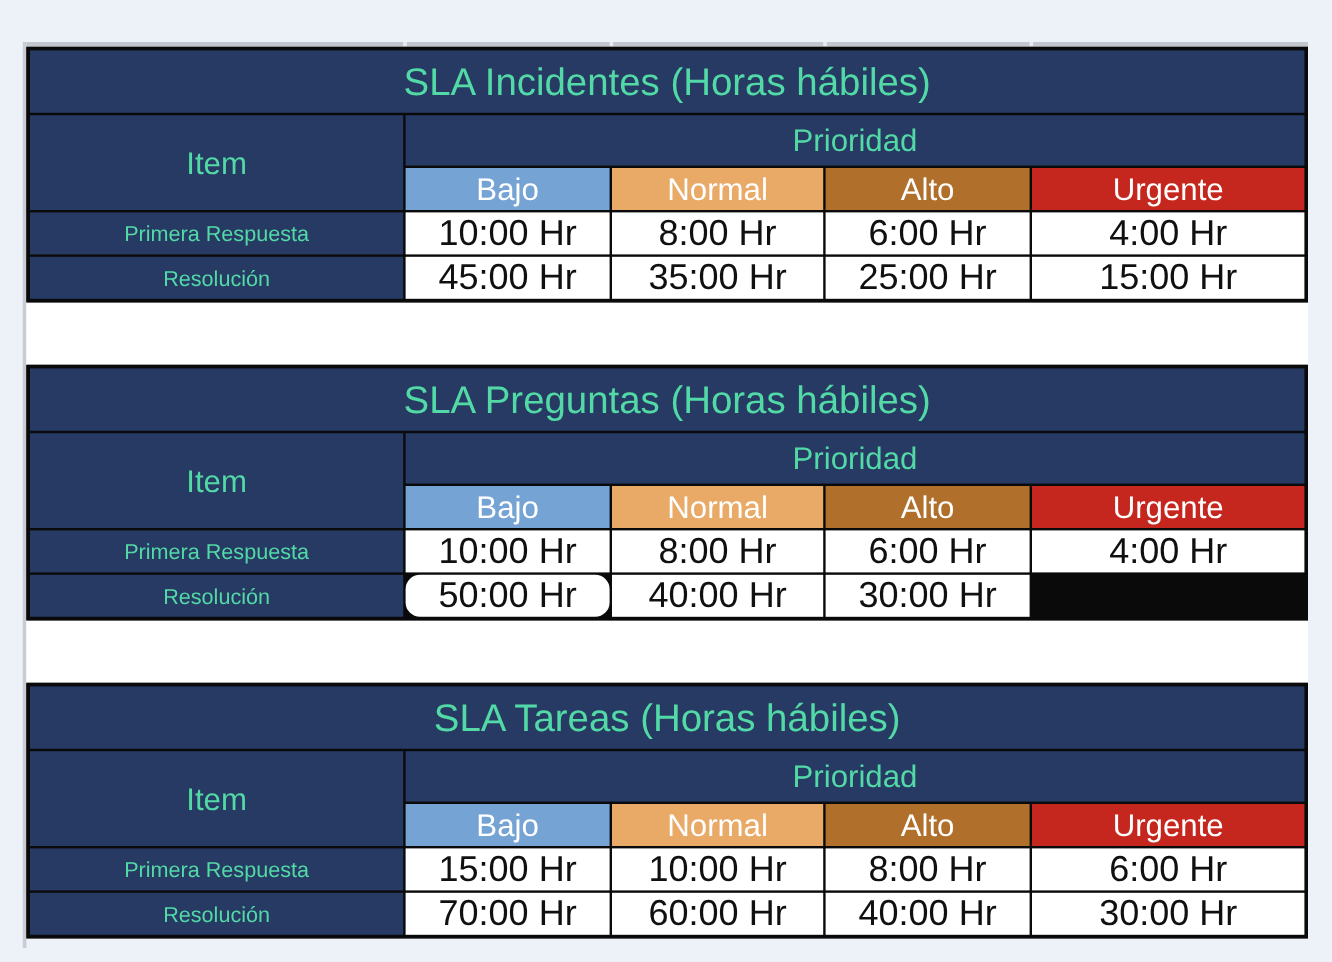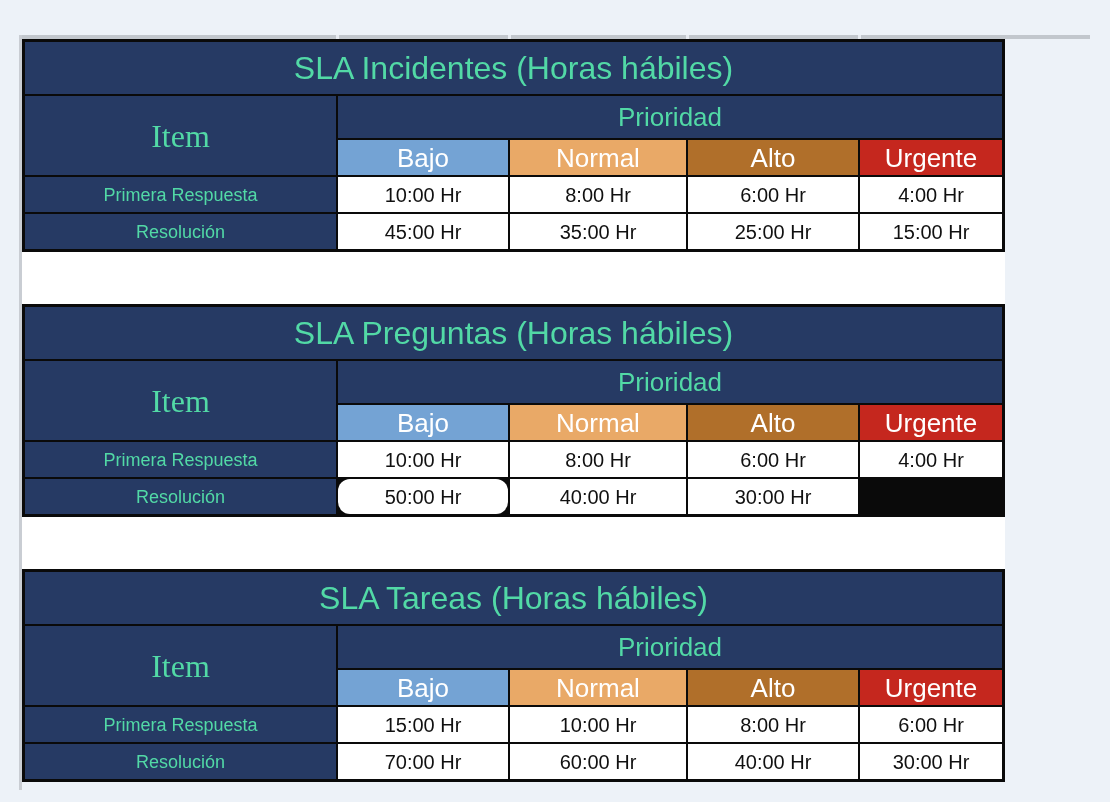--- a/index.html
+++ b/index.html
@@ -14,41 +14,41 @@
     background:#c2c7cd;z-index:2;
   }
   .top-rail .tick{
     position:absolute;top:0;width:3px;height:4px;background:#e7ebf1;
   }
   .left-rail{
     position:absolute;left:19px;top:35px;width:3px;height:755px;
     background:#c9cdd3;z-index:1;
   }
   .tables-wrap{
-    position:absolute;left:22px;top:39px;width:983px;
+    position:absolute;left:22px;top:39px;width:1068px;
     display:flex;flex-direction:column;gap:52px;
     background:#ffffff;z-index:3;
   }
   .sla-table{
     display:grid;
     grid-template-columns:311px 170px 176px 170px 1fr;
     grid-template-rows:52px 42px 35px 35px 35px;
     gap:2px;
     background:#0a0a0a;
     border:3px solid #0a0a0a;
     box-sizing:border-box;
   }
   .c{display:flex;align-items:center;justify-content:center;line-height:1;}
   .navy{background:#263a64;color:#52d9a6;}
   .title{grid-area:1/1/2/6;font-size:32px;}
-  .item{grid-area:2/1/4/2;font-size:32px;font-family:Liberation Serif, serif;}
+  .item{grid-area:2/1/4/2;font-size:26px;}
   .prioridad{grid-area:2/2/3/6;font-size:26px;}
   .phead{color:#ffffff;font-size:26px;}
   .rlabel{font-size:18px;}
-  .val{background:#ffffff;color:#101010;font-size:20px;}
+  .val{background:#ffffff;color:#101010;font-size:30px;}
 </style>
 </head>
 <body>
 
 <div class="top-rail">
   <span class="tick" style="left:314px"></span>
   <span class="tick" style="left:486px"></span>
   <span class="tick" style="left:664px"></span>
   <span class="tick" style="left:836px"></span>
 </div>

